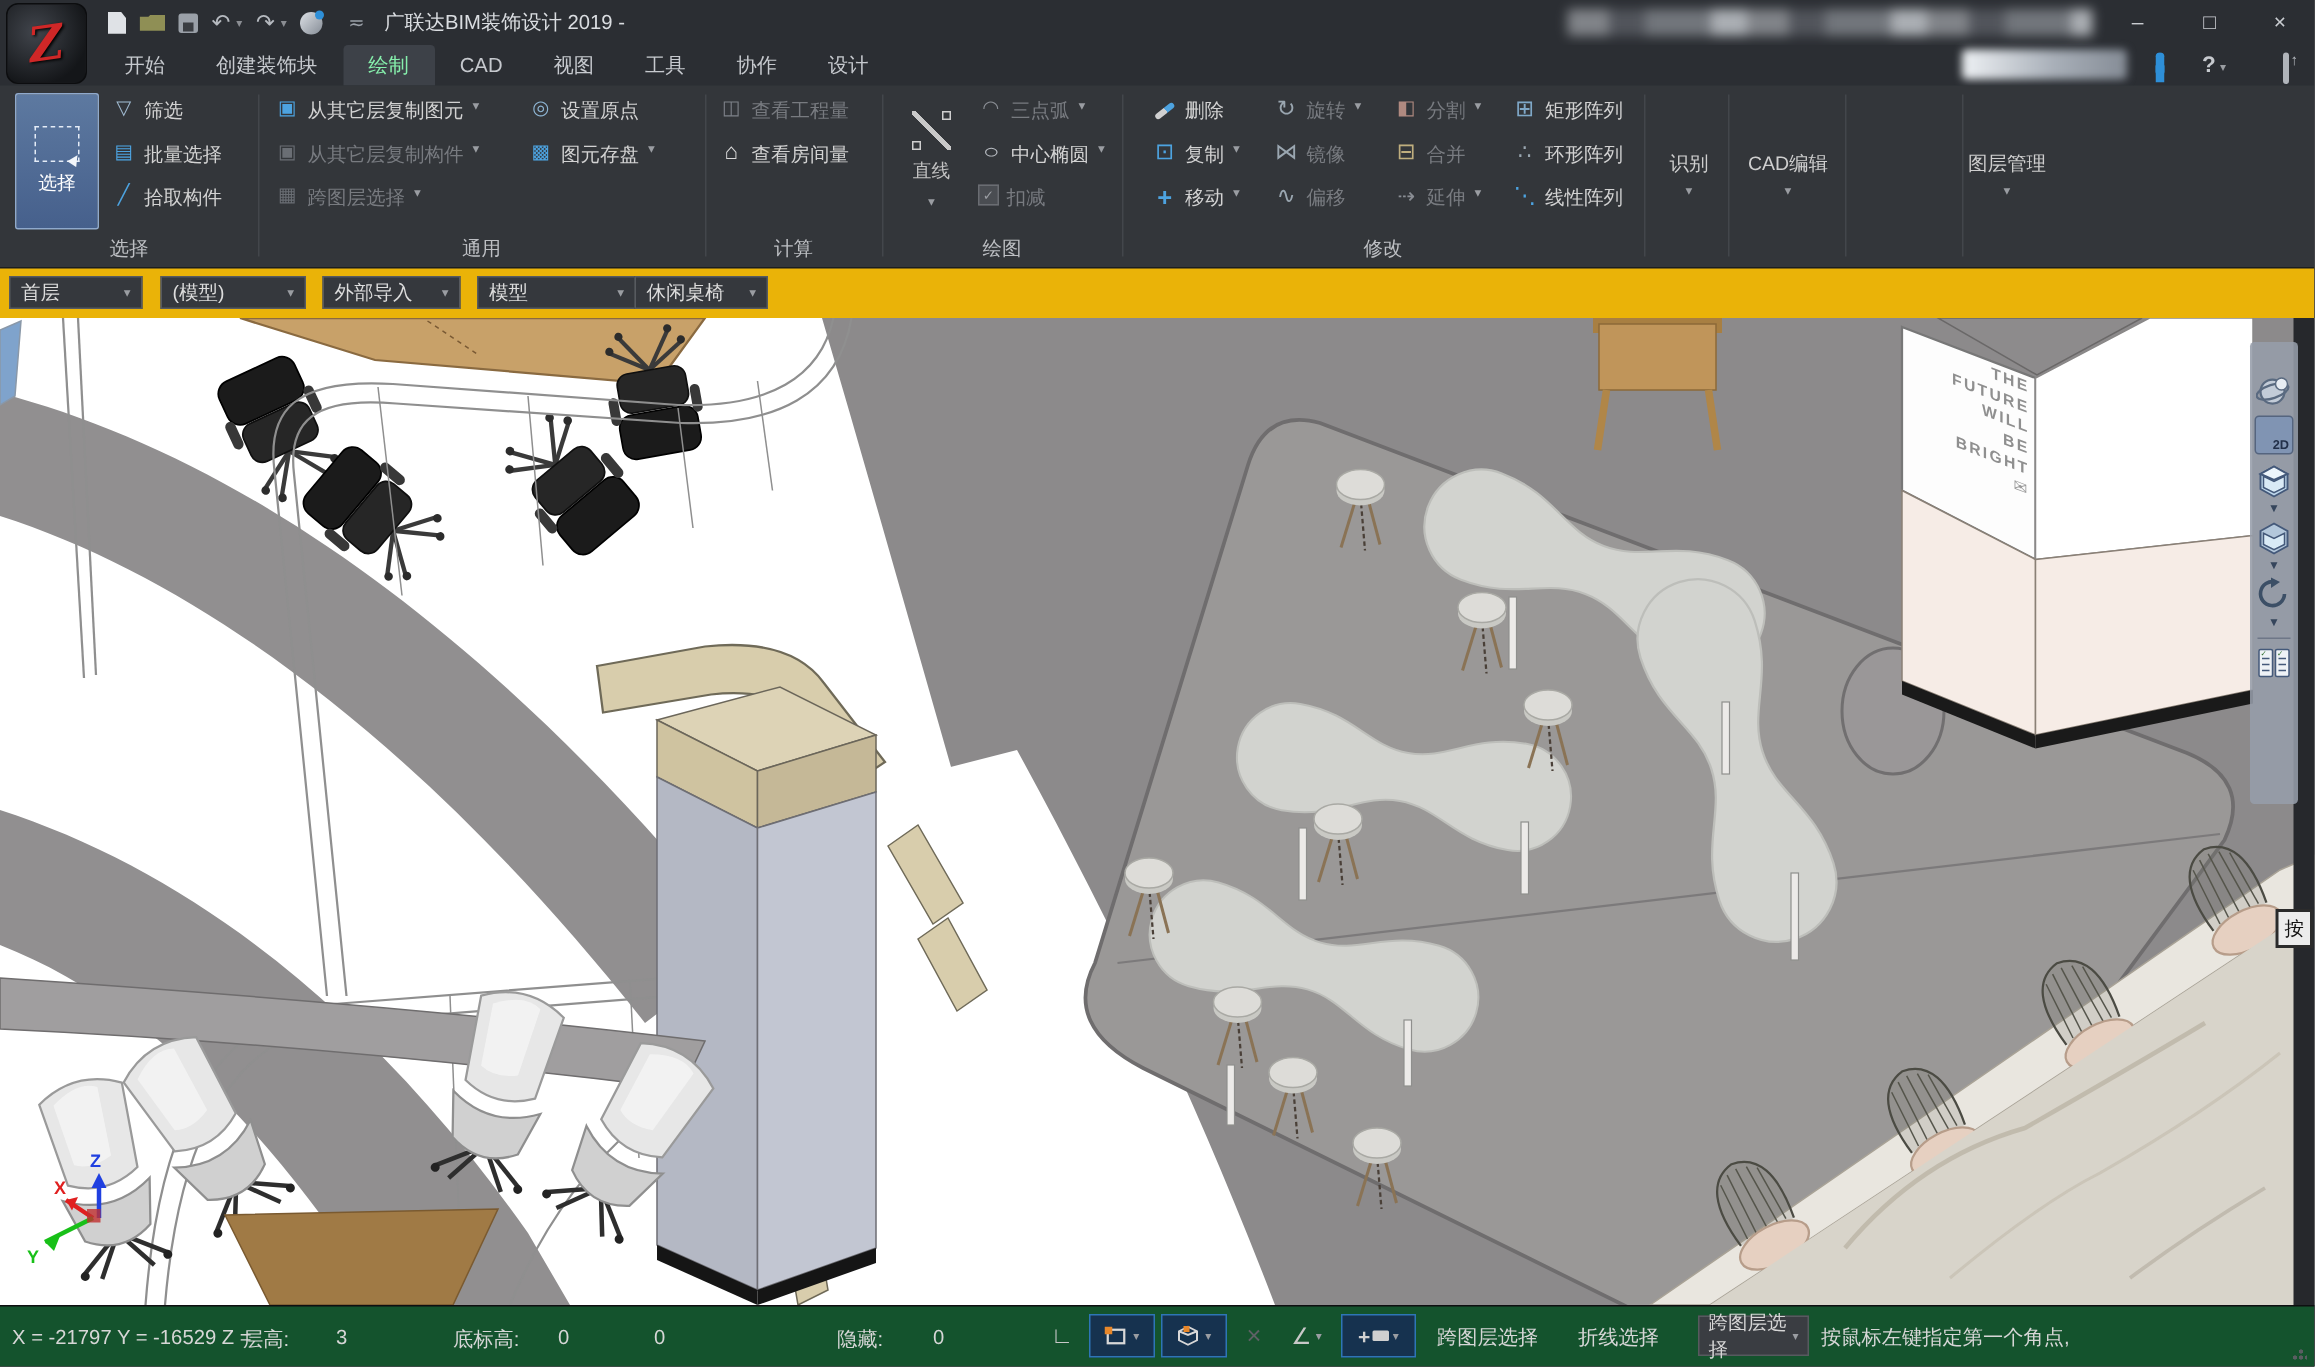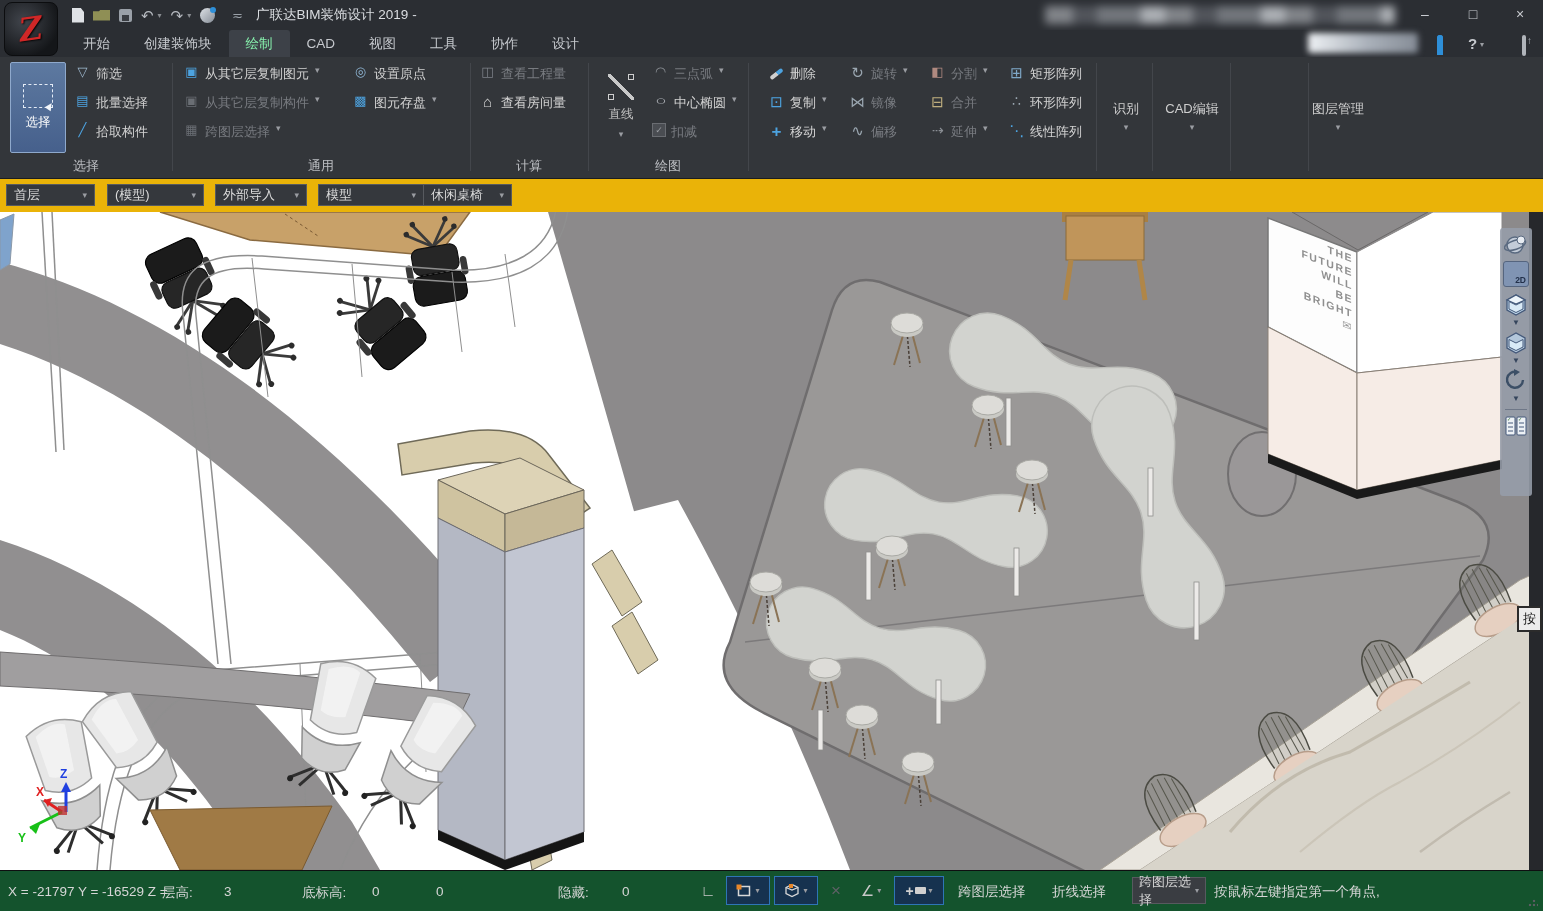--- a/index.html
+++ b/index.html
@@ -97,22 +97,22 @@
   .sel{position:absolute;top:5px;height:22px;background:#35383d;border:1px solid #575a5f;color:#dcdcdc;
        font-size:13px;display:flex;align-items:center;justify-content:space-between;padding:0 7px;box-sizing:border-box}
   .sel .caret{font-size:9px;color:#9a9da2}
 
   
   .viewport{position:absolute;top:212px;left:0;width:1543px;height:658px;background:#fff;overflow:hidden}
   .edgepanel{position:absolute;left:1529px;top:0;width:14px;height:658px;background:#26282c}
   .coltext{position:absolute;left:1273px;top:10px;width:80px;transform:skewY(21deg);transform-origin:0 0;
       text-align:right;font-size:10.5px;font-weight:bold;letter-spacing:1.5px;color:#8f8f8f;line-height:1.3}
   .coltext .logoglyph{display:block;font-size:11px;color:#9a9a9a}
-  .navbar{position:absolute;left:1500px;top:16px;width:32px;height:268px;background:rgba(150,157,170,.88);
-      border-radius:3px;display:flex;flex-direction:column;align-items:center;padding:5px 0;box-sizing:border-box;gap:1px}
+  .navbar{position:absolute;left:1500px;top:16px;width:32px;height:308px;background:rgba(150,157,170,.88);
+      border-radius:3px;display:flex;flex-direction:column;align-items:center;padding:21px 0;box-sizing:border-box;gap:1px}
   .navbar .ncaret{font-size:8px;color:#35455c;line-height:1;margin:1px 0}
   .nav2d{width:24px;height:24px;background:#8094b3;border:1px solid #55657f;border-radius:3px;position:relative;margin:3px 0}
   .nav2d span{position:absolute;right:2px;bottom:1px;font-size:8.5px;font-weight:bold;color:#22304a}
   .ndiv{width:22px;height:1px;background:#6e7787;margin:4px 0}
   .tip{position:absolute;left:1517px;top:394px;width:25px;height:26px;background:#ececec;border:2px solid #2b2b2b;
       color:#111;font-size:13px;display:flex;align-items:center;justify-content:center;z-index:6;box-sizing:border-box}
 
   
   .statusbar{position:absolute;top:870px;left:0;width:1543px;height:41px;background:#14532d;border-top:1px solid #0e0f11;font-size:13.5px;color:#d6d6d6}
   .st{position:absolute;top:13px;white-space:nowrap}
@@ -306,20 +306,21 @@
     </div>
     <div class="ritem dis" style="left:929px;top:66px">
       <span class="gi i-extend"></span>
       <span>延伸</span>
         <span class="caret">▾</span>
     </div>
     <div class="ritem" style="left:1008px;top:66px">
       <span class="gi i-larr"></span>
       <span>线性阵列</span>
     </div>
+    <div class="rlabel" style="left:748px;width:348px">修改</div>
     <div class="rdiv" style="left:1096px"></div>
 
     <div class="tallbtn" style="left:1100px;width:52px">
       <span>识别</span>
         <span class="bcaret">▾</span>
     </div>
     <div class="rdiv" style="left:1152px"></div>
     <div class="tallbtn" style="left:1154px;width:76px">
       <span>CAD编辑</span>
         <span class="bcaret">▾</span>

